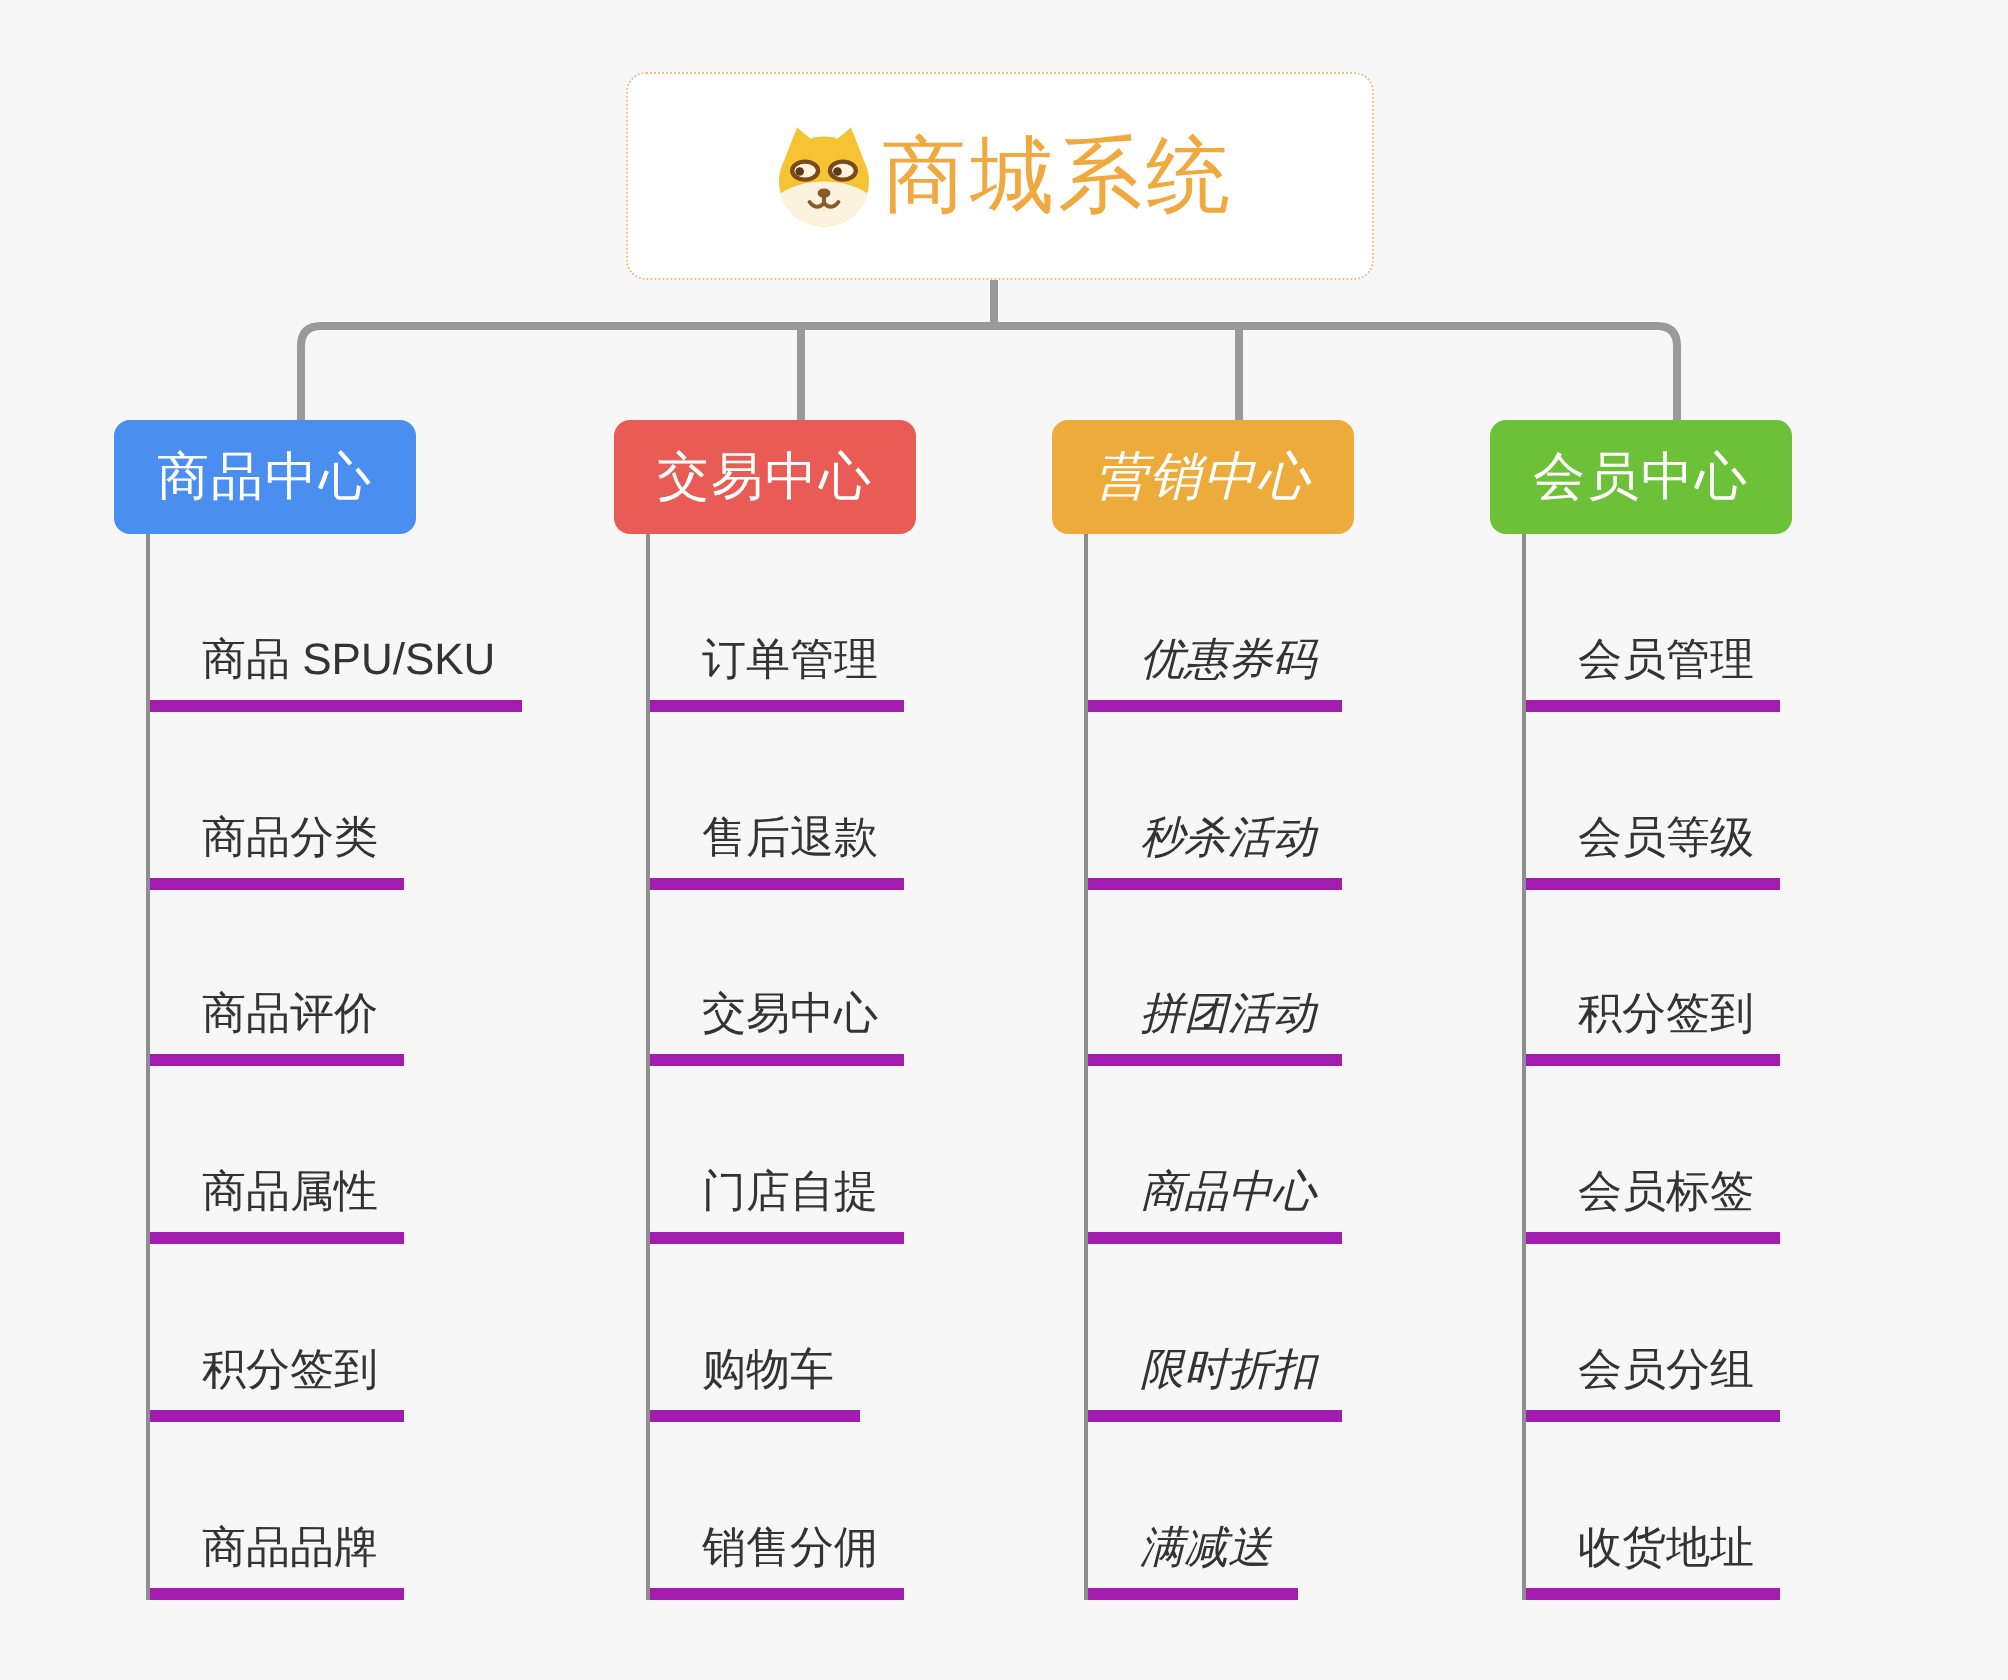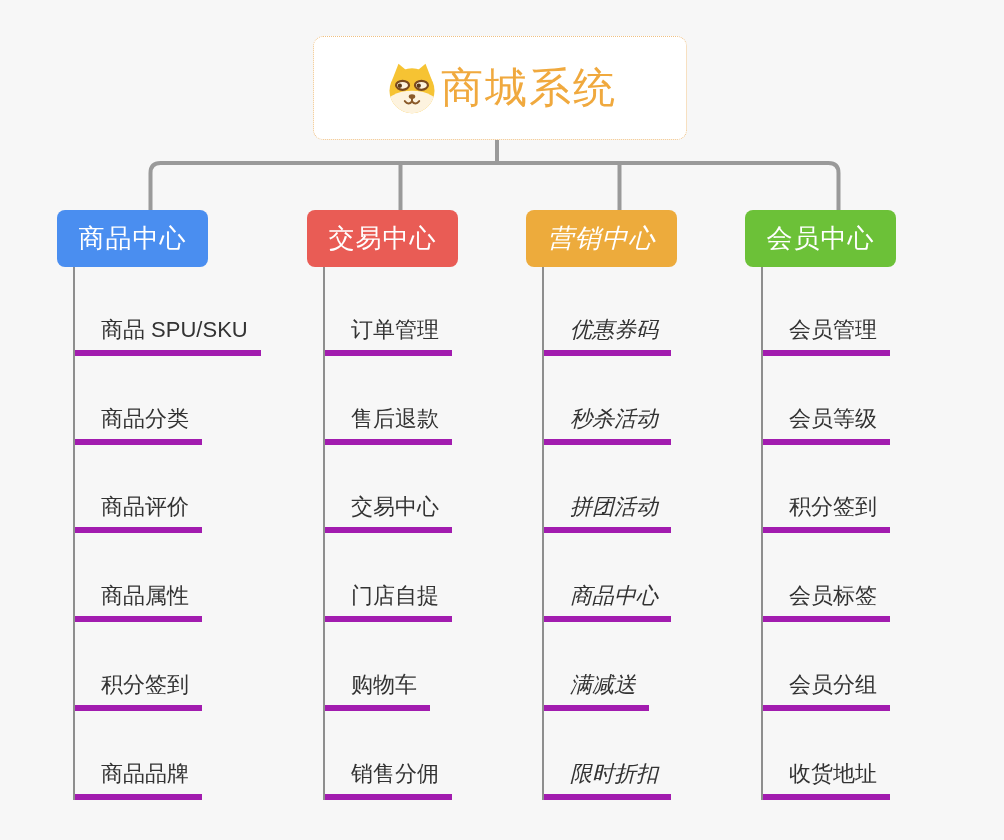--- a/index.html
+++ b/index.html
@@ -183,24 +183,24 @@
           <div class="item-row">
             <span class="item">秒杀活动</span>
           </div>
           <div class="item-row">
             <span class="item">拼团活动</span>
           </div>
           <div class="item-row">
             <span class="item">商品中心</span>
           </div>
           <div class="item-row">
+            <span class="item">限时折扣</span>
+          </div>
+          <div class="item-row">
             <span class="item">满减送</span>
-          </div>
-          <div class="item-row">
-            <span class="item">限时折扣</span>
           </div>
         </div>
       </div>
       <div class="branch" style="left: 745px;">
         <div class="branch-header" style="background: rgb(108, 193, 56);">会员中心</div>
         <div class="branch-items">
           <div class="item-row">
             <span class="item">会员管理</span>
           </div>
           <div class="item-row">

